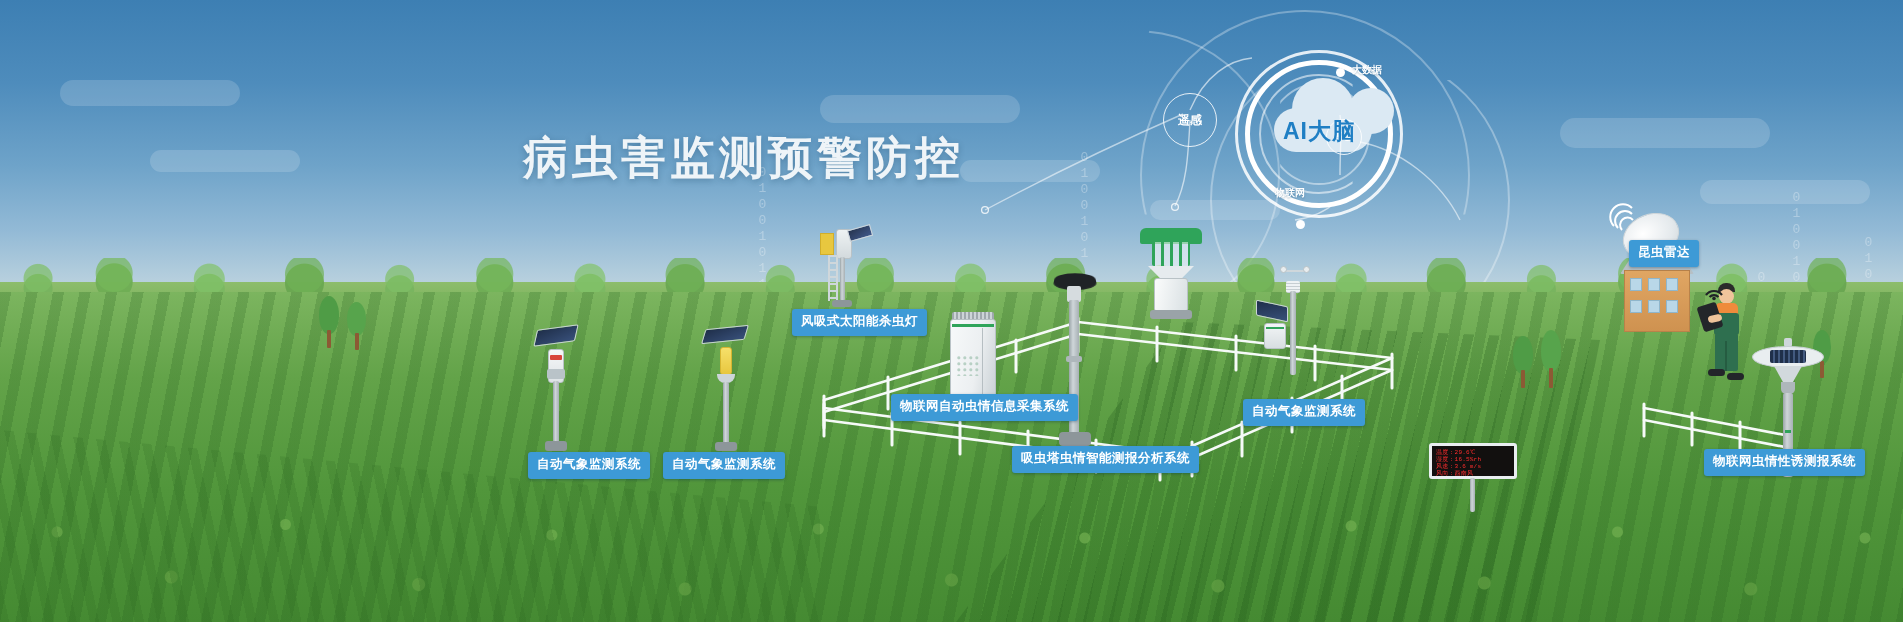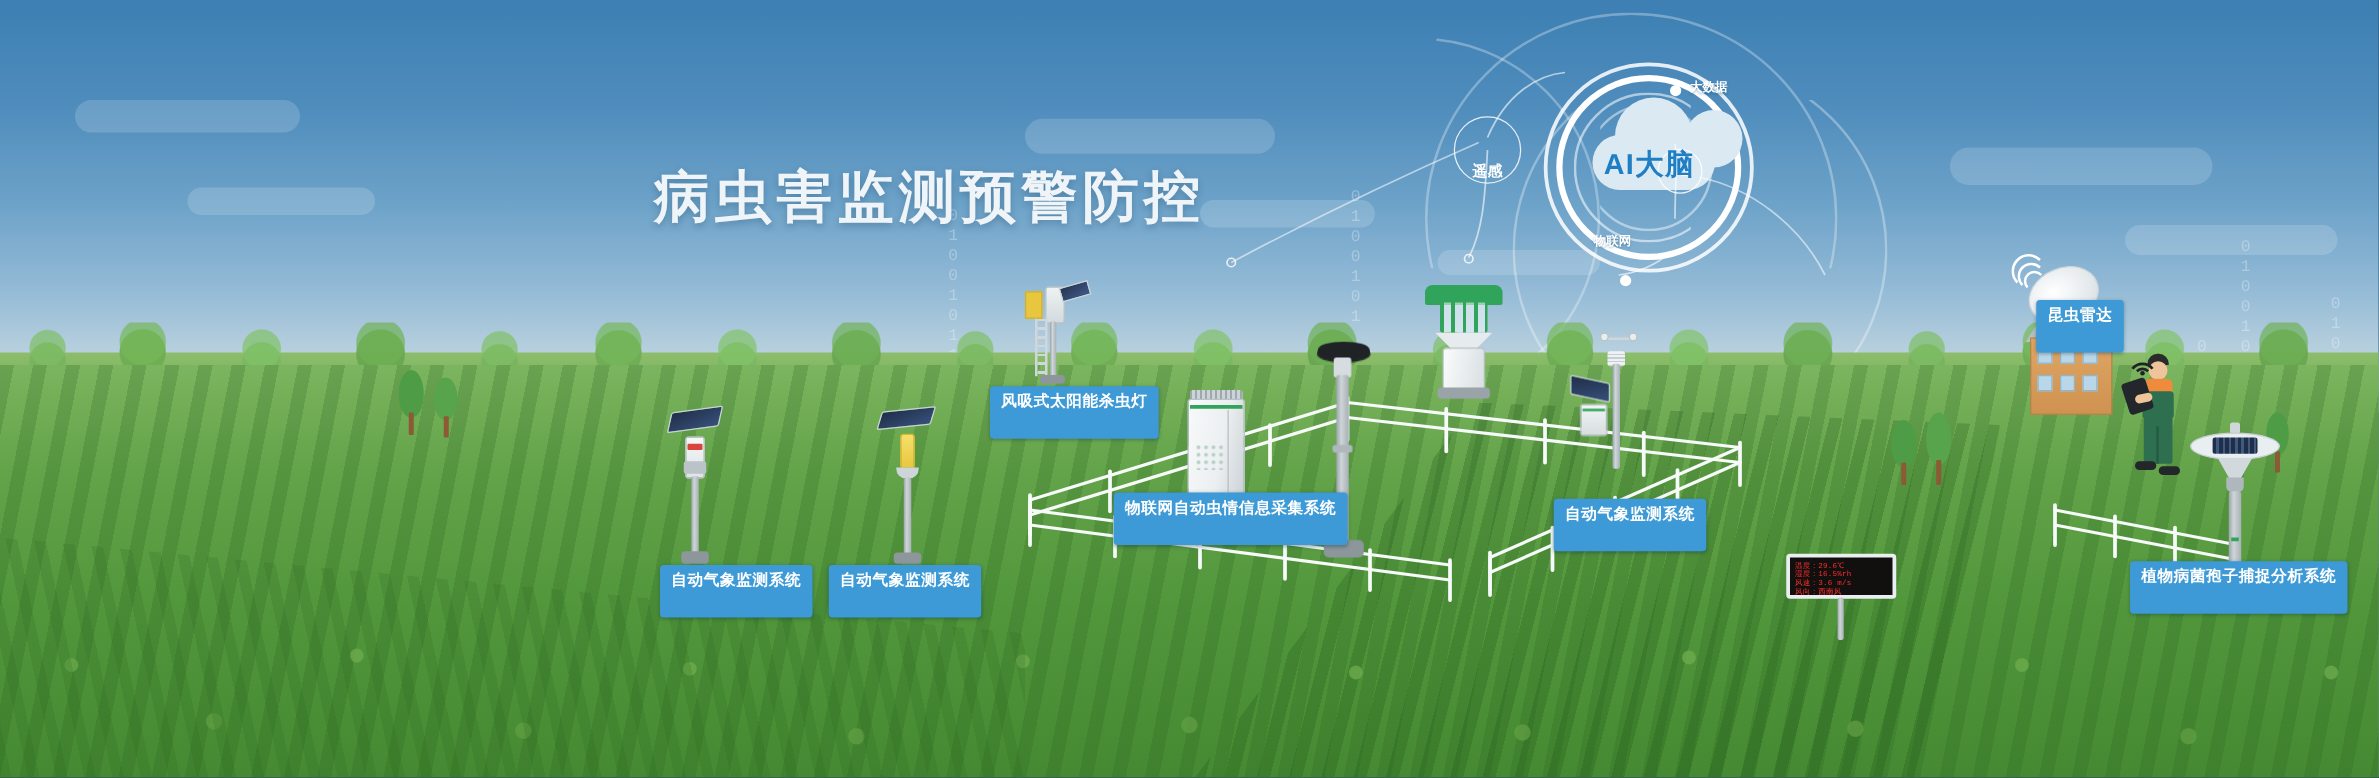--- a/index.html
+++ b/index.html
@@ -62,21 +62,21 @@
 
   
   #title-block{position:absolute;left:523px;top:133px;z-index:30;}
   .title-line{color:#eef4f8;font-size:45px;font-weight:bold;letter-spacing:4px;line-height:50px;
     text-shadow:0 2px 6px rgba(20,60,90,.30);white-space:nowrap;}
   #subtitle{position:absolute;left:524px;top:246px;z-index:30;color:#f2f7fa;font-size:17px;font-weight:bold;
     letter-spacing:1.5px;white-space:nowrap;text-shadow:0 1px 3px rgba(20,60,90,.45);}
 
   
   .dev-label{position:absolute;z-index:40;background:#3d9ad6;color:#ffffff;font-size:12.5px;font-weight:bold;
-    padding:4px 9px 21px;border-radius:3px;white-space:nowrap;letter-spacing:.5px;
+    padding:4px 9px 6px;border-radius:3px;white-space:nowrap;letter-spacing:.5px;
     box-shadow:0 1px 3px rgba(0,40,70,.35);}
   .dev-label.radar{background:#3d9ad6;}
 
   
   .pole{position:absolute;background:linear-gradient(90deg,#9aa4a8,#cfd6d9 40%,#a7b0b4);border-radius:2px;}
   .panel{position:absolute;background:linear-gradient(160deg,#1f2f4a,#38507a);border:1px solid #c9d2d8;border-radius:2px;}
   .box{position:absolute;background:linear-gradient(180deg,#f2f5f6,#d8dee1);border:1px solid #b9c2c6;border-radius:3px;}
   .basep{position:absolute;background:#8d969a;border-radius:3px;}
 
   
@@ -140,21 +140,21 @@
       <path d="M150 90 C 165 55, 190 40, 212 38" stroke="rgba(255,255,255,.6)" stroke-width="1.4" fill="none"></path>
       <path d="M150 100 C 148 140, 146 165, 135 186" stroke="rgba(255,255,255,.6)" stroke-width="1.4" fill="none"></path>
       <path d="M-55 190 C 20 150, 95 115, 143 94" stroke="rgba(255,255,255,.55)" stroke-width="1.4" fill="none"></path>
       <path d="M300 155 C 300 130, 302 110, 300 95" stroke="rgba(255,255,255,.6)" stroke-width="1.4" fill="none"></path>
       <path d="M320 122 C 360 130, 400 160, 420 200" stroke="rgba(255,255,255,.55)" stroke-width="1.4" fill="none"></path>
       <path d="M255 200 C 270 198, 285 192, 296 182" stroke="rgba(255,255,255,.6)" stroke-width="1.4" fill="none"></path>
       <circle cx="-55" cy="190" r="3.4" fill="none" stroke="rgba(255,255,255,.8)" stroke-width="1.3"></circle>
       <circle cx="135" cy="187" r="3.4" fill="none" stroke="rgba(255,255,255,.8)" stroke-width="1.3"></circle>
     </svg>
 
-    <div class="node-circle" style="left:123px;top:73px;width:54px;height:54px;font-size:12px;font-weight:bold;align-items:flex-end;">
+    <div class="node-circle" style="left:123px;top:73px;width:54px;height:54px;font-size:12px;font-weight:bold;">
       <span>遥感</span>
     </div>
 
     <div class="node-dot" style="left:296px;top:48px;"></div>
     <div class="node-label" style="left:312px;top:43px;">大数据</div>
 
     <div class="node-circle" style="left:286px;top:99px;width:36px;height:36px;font-size:12px;font-weight:bold;">
       <span>5G</span>
     </div>
 
@@ -324,20 +324,21 @@
   <div class="dev-label" style="left:891px;top:394px;">物联网自动虫情信息采集系统</div>
 
   <div style="position:absolute;left:1052px;top:272px;width:46px;height:180px;">
     <div style="position:absolute;left:2px;top:0;width:42px;height:18px;background:#1f2326;
                 border-radius:50%/40%;transform:perspective(40px) rotateX(22deg);"></div>
     <div style="position:absolute;left:15px;top:14px;width:14px;height:16px;background:#d6dcdf;border-radius:2px;"></div>
     <div class="pole" style="left:17px;top:28px;width:10px;height:136px;"></div>
     <div style="position:absolute;left:14px;top:84px;width:16px;height:6px;background:#aeb7bb;border-radius:2px;"></div>
     <div style="position:absolute;left:7px;top:160px;width:32px;height:14px;background:#8d969a;border-radius:4px;"></div>
   </div>
+  <div class="dev-label" style="left:1012px;top:446px;">吸虫塔虫情智能测报分析系统</div>
 
   <div style="position:absolute;left:1136px;top:228px;width:72px;height:94px;">
     <div style="position:absolute;left:4px;top:0;width:62px;height:16px;background:#2fa45a;border-radius:6px 6px 2px 2px;"></div>
     <div style="position:absolute;left:16px;top:14px;width:38px;height:24px;
                 background:repeating-linear-gradient(90deg,#2fa45a 0 3px,rgba(255,255,255,.5) 3px 9px);border-radius:2px;"></div>
     <div style="position:absolute;left:12px;top:38px;width:46px;height:14px;background:#e6ebee;
                 clip-path:polygon(0 0,100% 0,70% 100%,30% 100%);"></div>
     <div class="box" style="left:18px;top:50px;width:34px;height:34px;background:linear-gradient(100deg,#fbfcfc,#d9e0e3);"></div>
     <div style="position:absolute;left:14px;top:82px;width:42px;height:9px;background:#9aa3a8;border-radius:3px;"></div>
   </div>
@@ -410,15 +411,15 @@
     <div style="position:absolute;left:0px;top:8px;width:72px;height:22px;background:#e9eef0;
                 border-radius:50%;border:1px solid #c7cfd3;"></div>
     <div style="position:absolute;left:18px;top:12px;width:36px;height:13px;
                 background:repeating-linear-gradient(90deg,#1f2f4a 0 3px,#42597f 3px 5px);border-radius:2px;"></div>
     <div style="position:absolute;left:22px;top:28px;width:28px;height:18px;background:#d2d9dd;
                 clip-path:polygon(0 0,100% 0,64% 100%,36% 100%);"></div>
     <div style="position:absolute;left:29px;top:44px;width:14px;height:12px;background:#aeb7bb;border-radius:0 0 5px 5px;"></div>
     <div class="pole" style="left:31px;top:55px;width:10px;height:84px;"></div>
     <div style="position:absolute;left:33px;top:92px;width:6px;height:3px;background:#2fa45a;"></div>
   </div>
-  <div class="dev-label" style="left:1704px;top:449px;">植物病菌孢子捕捉分析系统</div>
+  <div class="dev-label" style="left:1704px;top:449px;">物联网虫情性诱测报系统</div>
 
 </div>
 
 </body></html>

